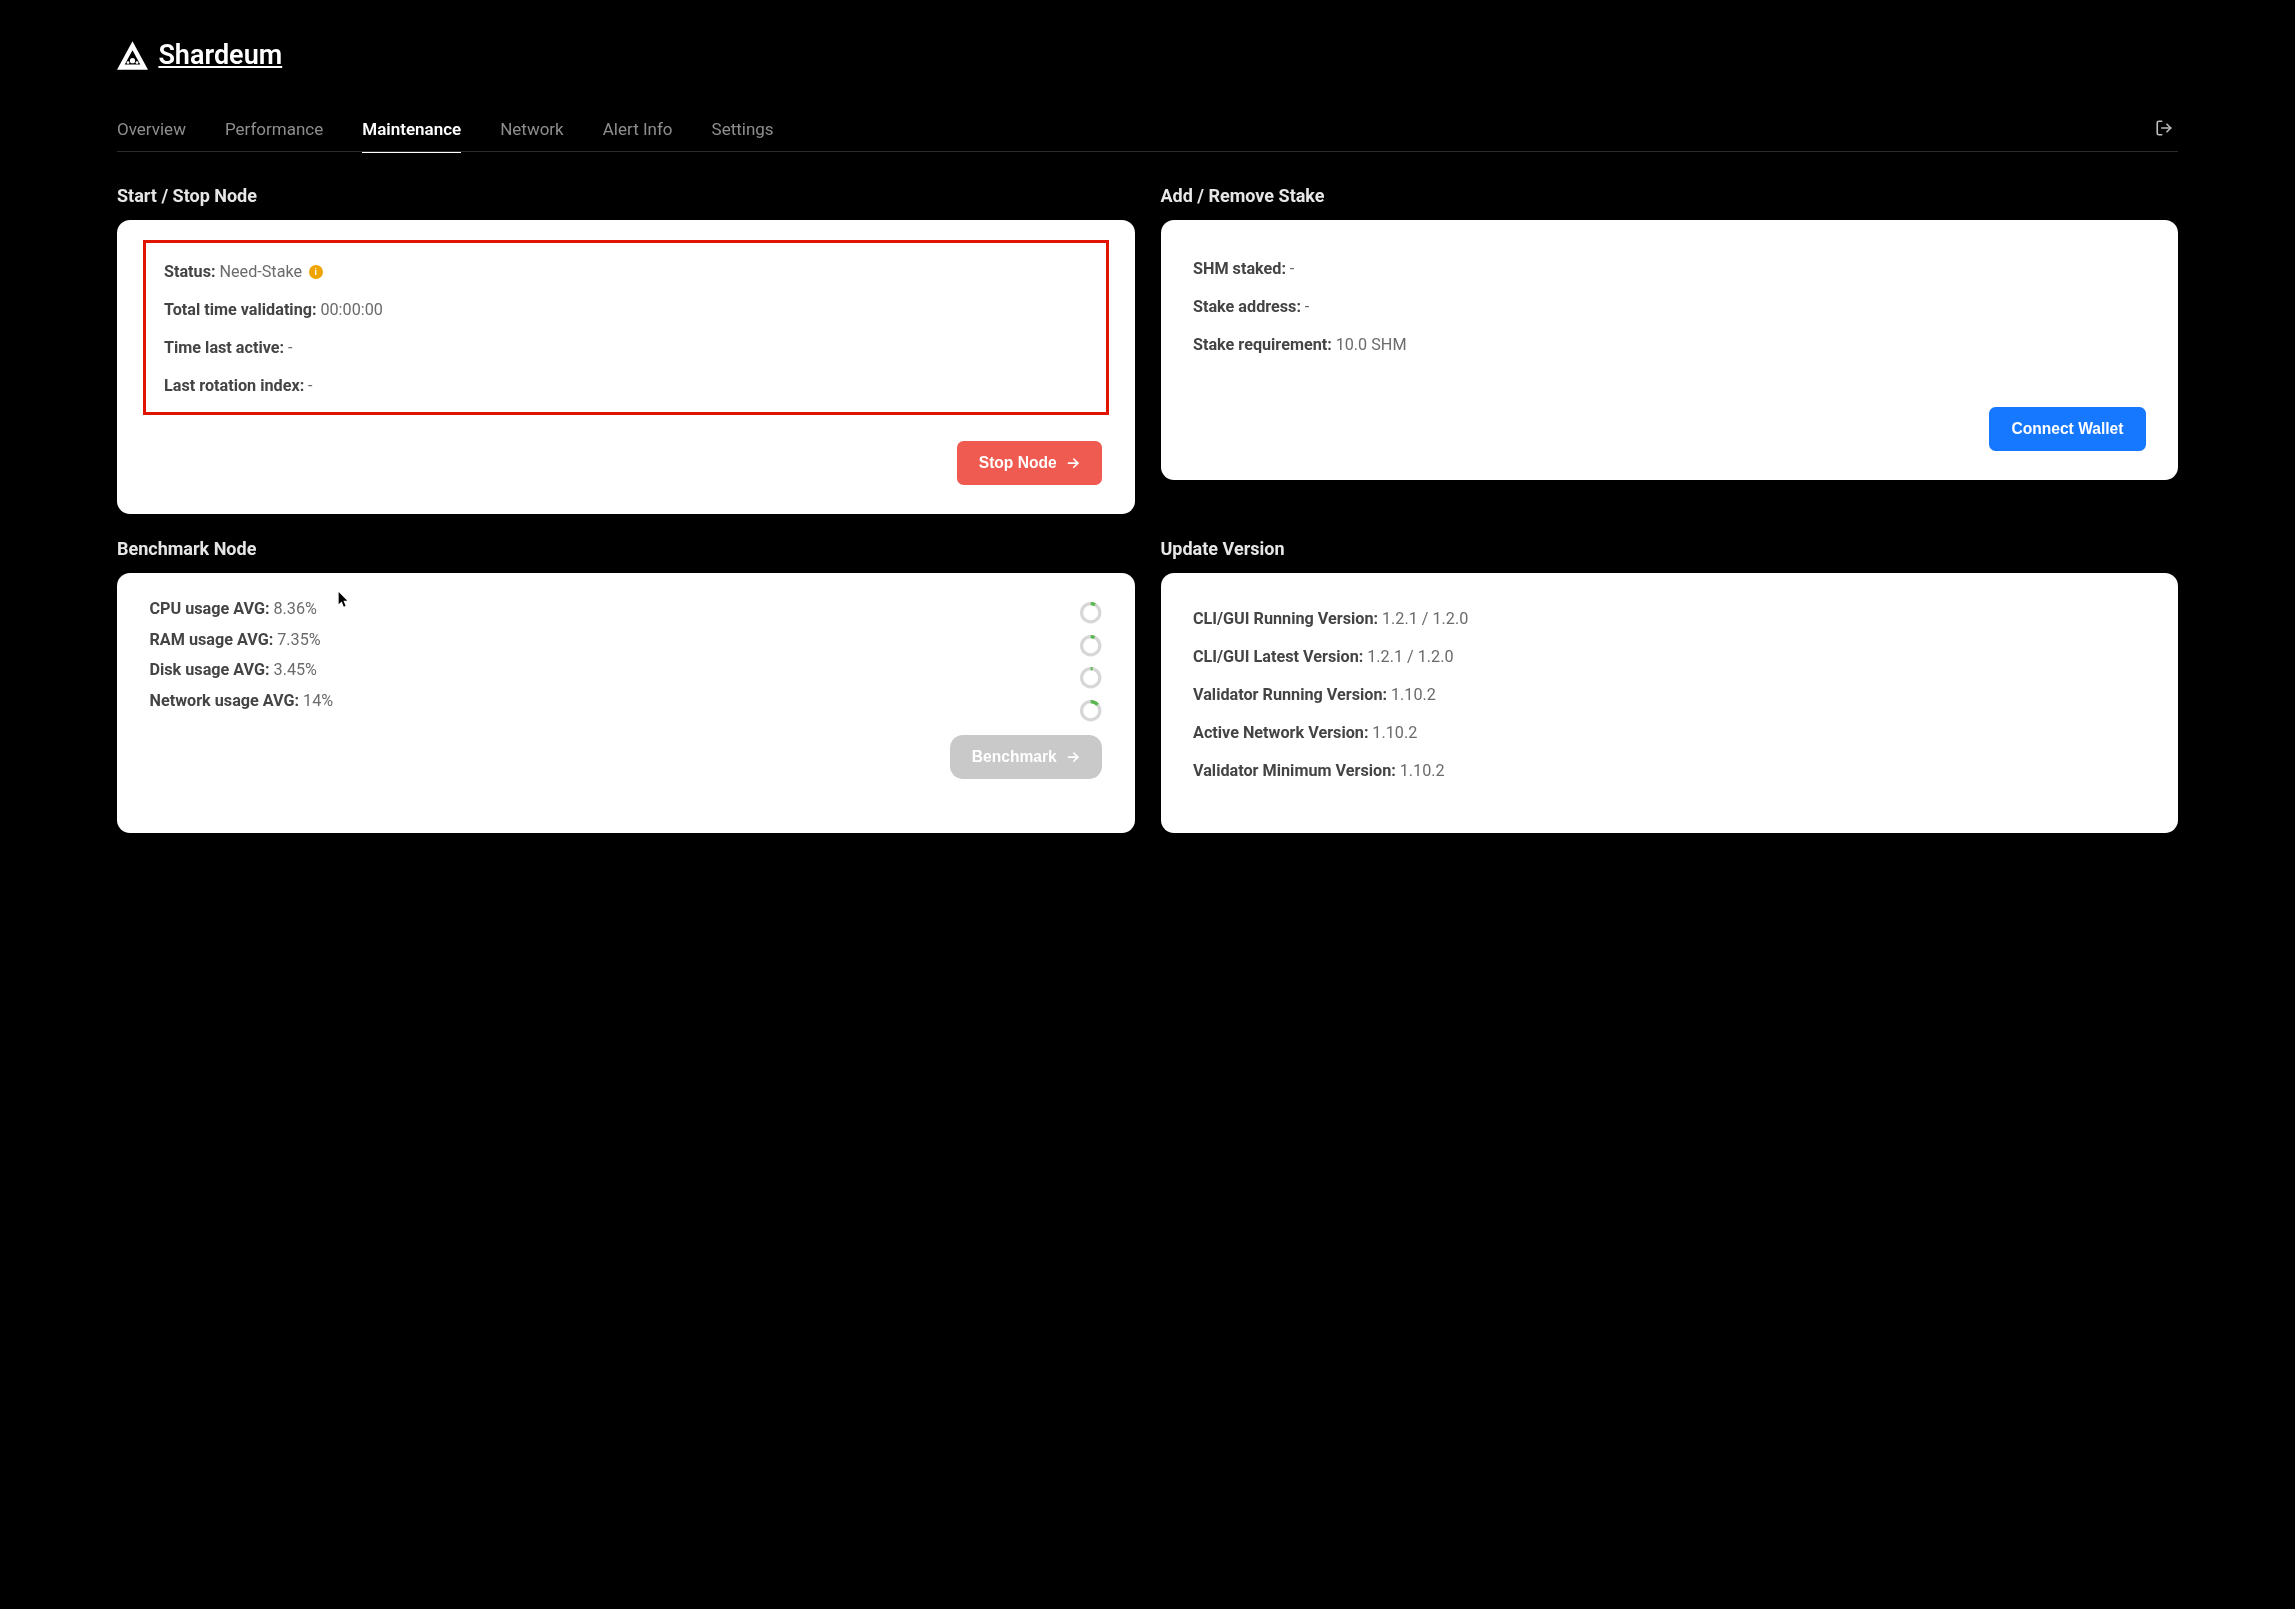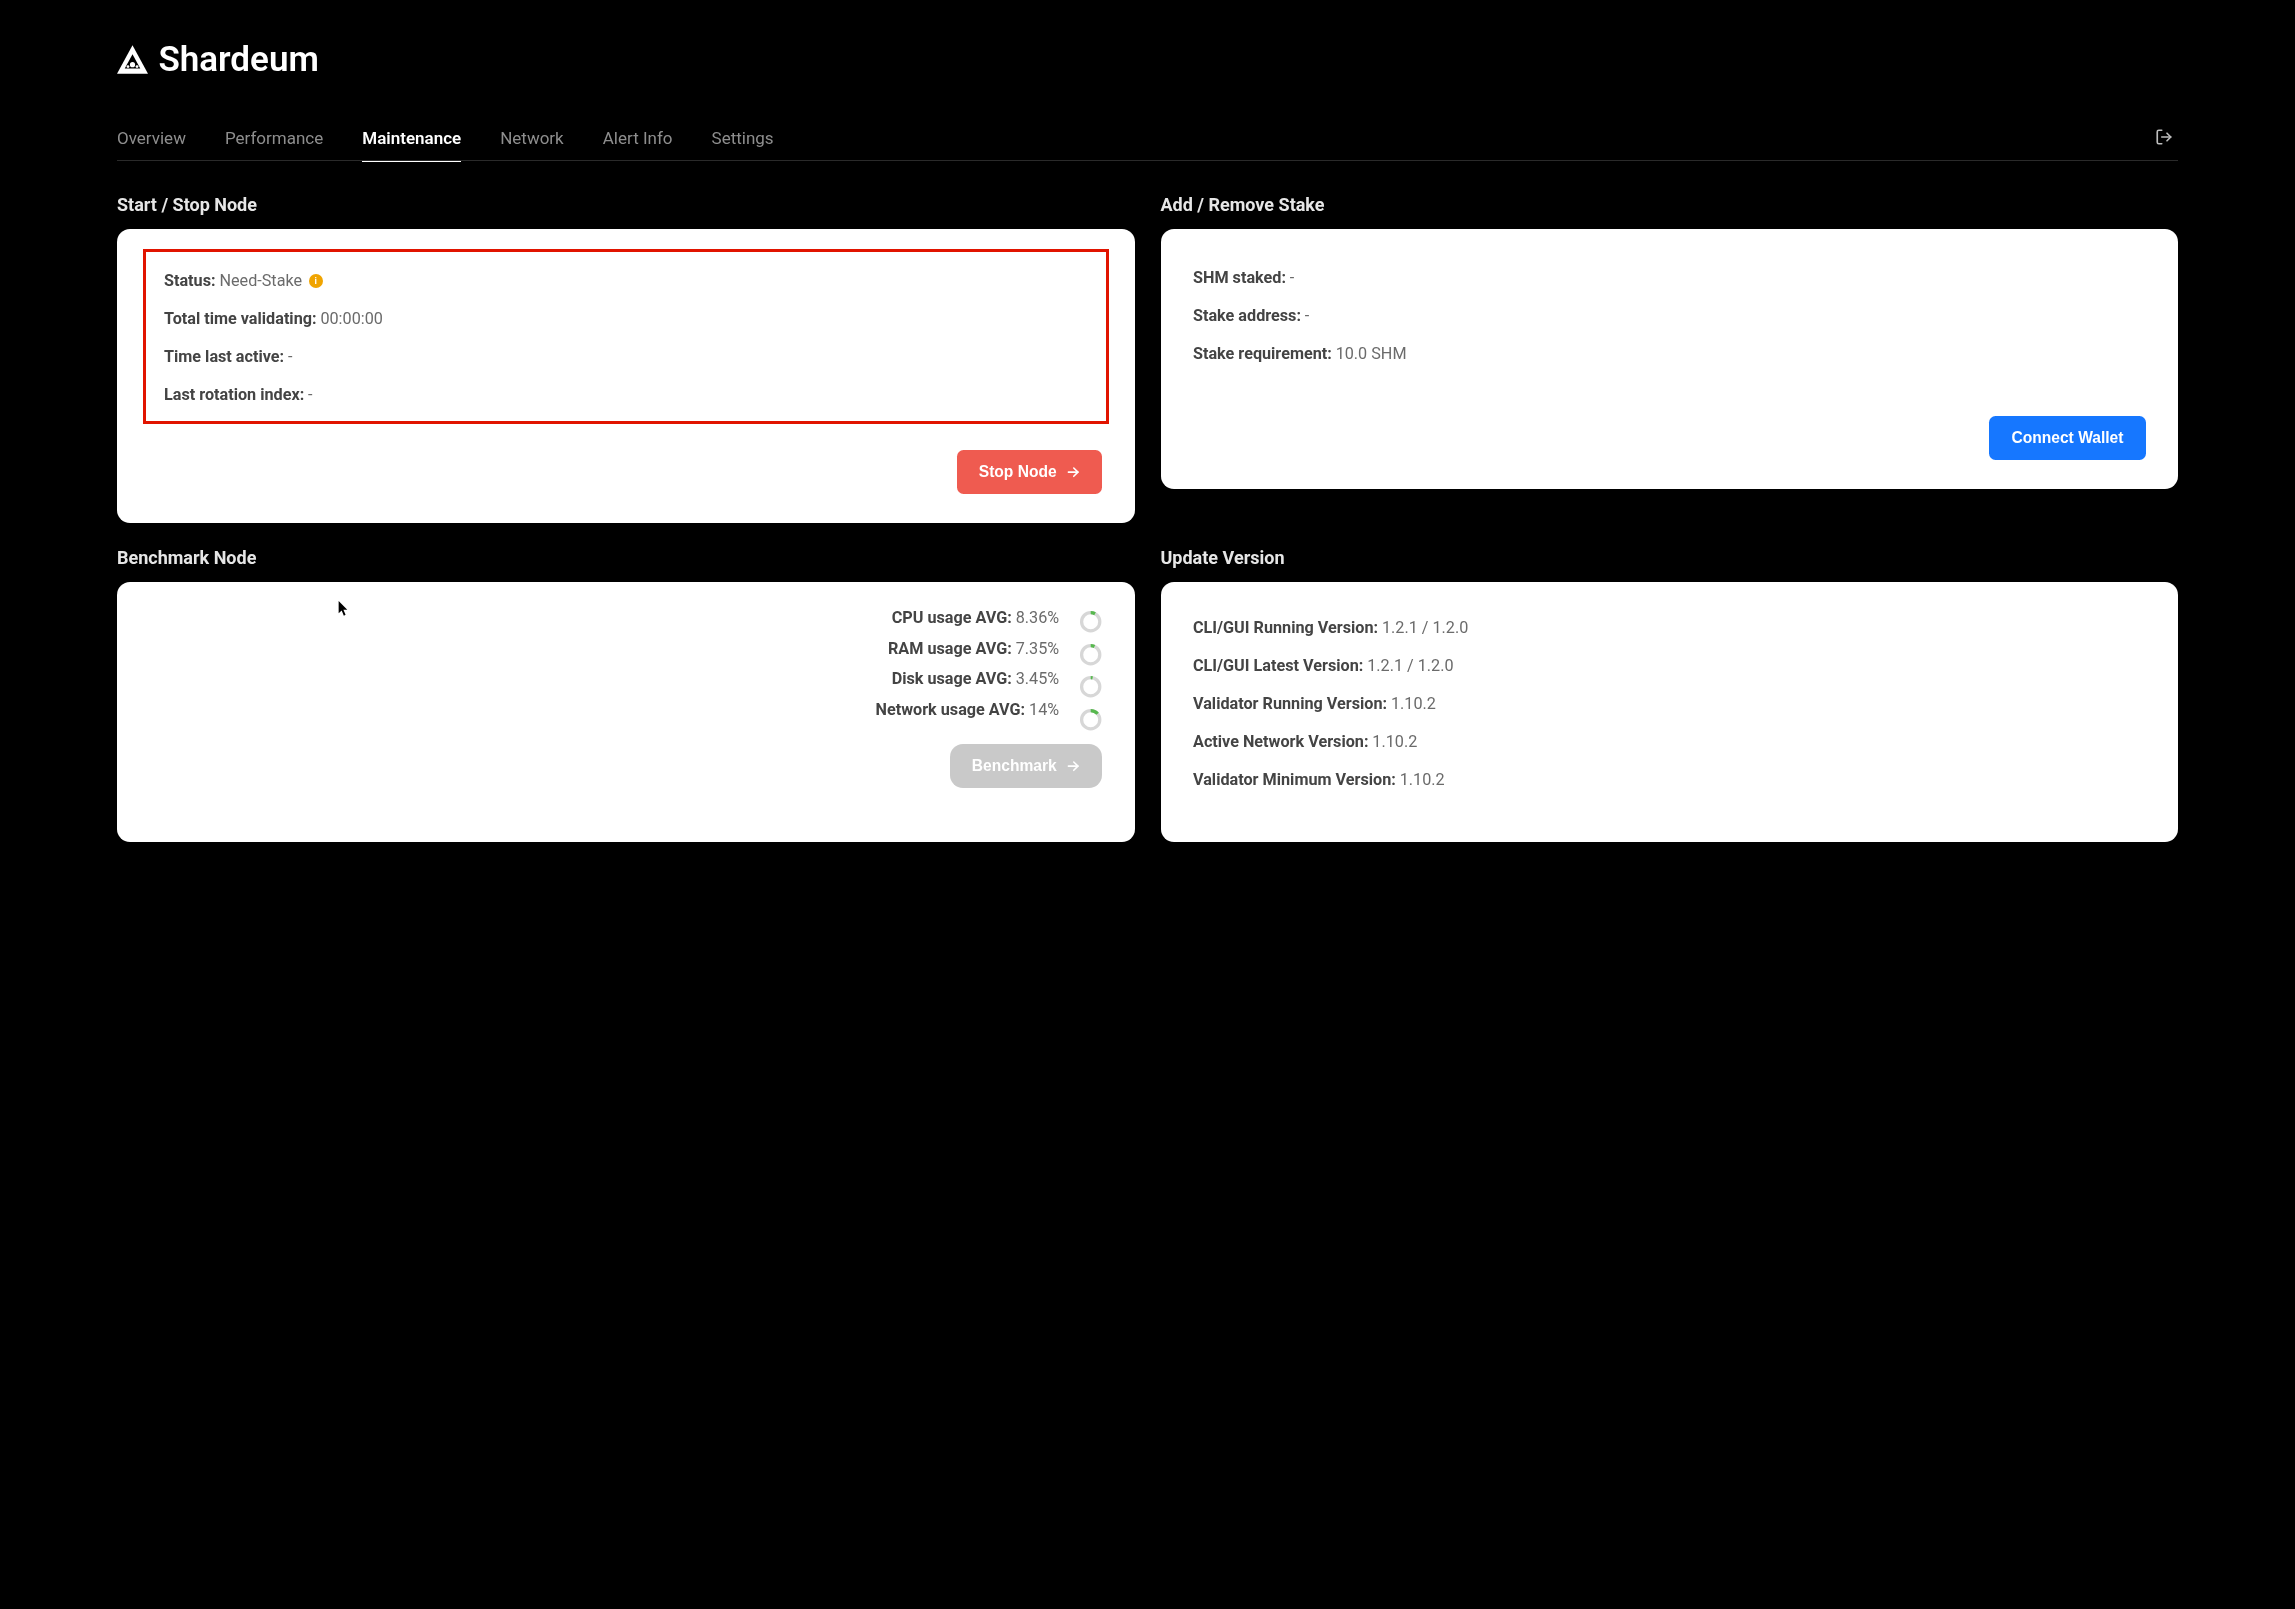--- a/index.html
+++ b/index.html
@@ -11,23 +11,24 @@
     padding: 39px 117px 52px 117px;
   }
   .header {
     display: flex;
     align-items: center;
     gap: 10.4px;
     margin-bottom: 36px;
   }
   .logo-icon svg { display: block; }
   .brand-name {
-    font-size: 35px;
+    font-size: 27px;
     font-weight: 600;
     color: #ffffff;
+    text-decoration: underline;
   }
   .nav-row {
     display: flex;
     align-items: center;
     border-bottom: 1.3px solid #2a2a2a;
     margin-bottom: 32.5px;
   }
   .nav-tabs {
     display: flex;
     gap: 39px;
@@ -135,21 +136,20 @@
   .bench-row {
     display: flex;
     align-items: flex-start;
     gap: 19.5px;
   }
   .bench-metrics {
     flex: 1;
     display: flex;
     flex-direction: column;
     gap: 11.7px;
-    align-items: flex-end;
   }
   .donuts {
     display: flex;
     flex-direction: column;
     gap: 9px;
     padding-top: 2.6px;
   }
   .donut {
     width: 23.4px;
     height: 23.4px;

